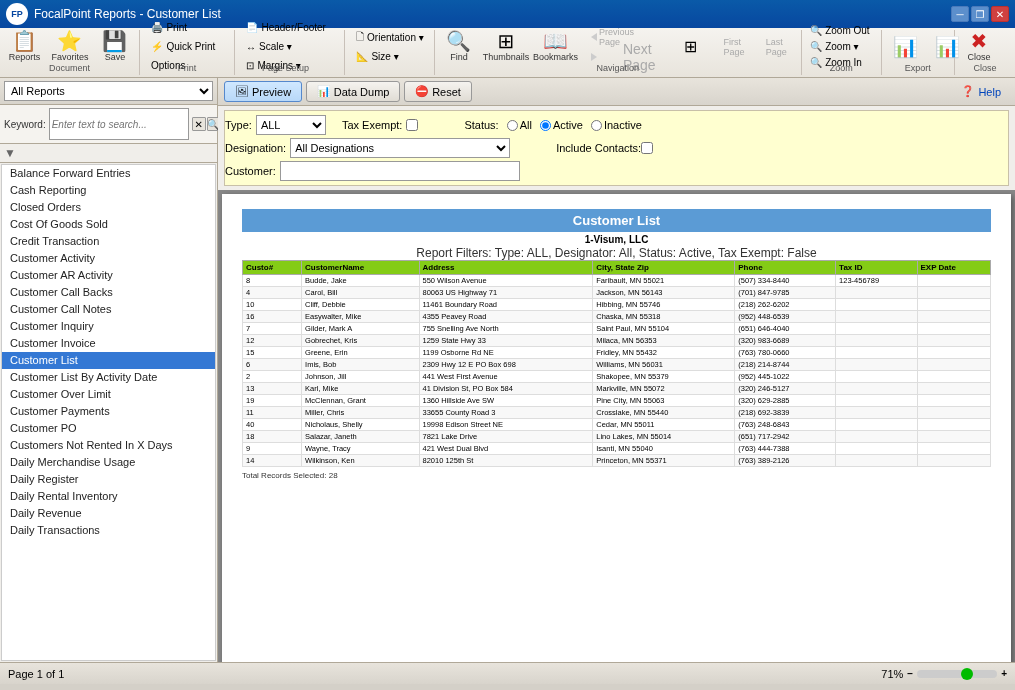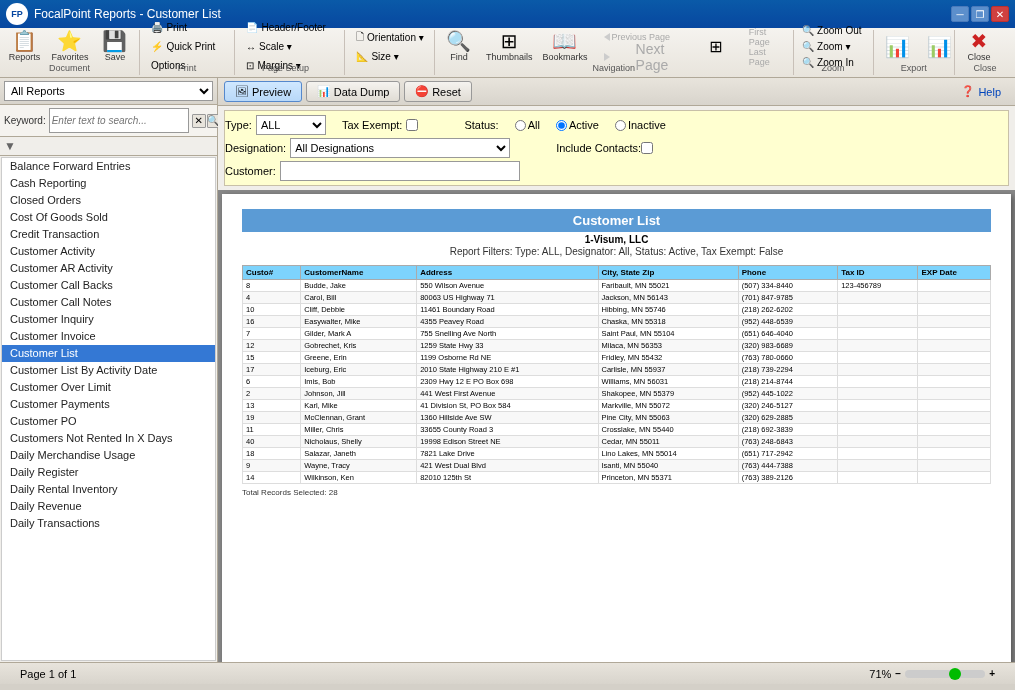--- a/index.html
+++ b/index.html
@@ -29,50 +29,50 @@
 
     
     .main-container { display: flex; height: calc(690px - 78px - 28px); }
 
     
     .left-panel { width: 218px; background: #f0eeea; border-right: 1px solid #b0a898; display: flex; flex-direction: column; flex-shrink: 0; }
     .all-reports-header { background: linear-gradient(to bottom, #e8e4dc, #d8d4cc); padding: 3px 4px; border-bottom: 1px solid #b0a898; display: flex; align-items: center; gap: 2px; }
     .all-reports-select { width: 100%; font-size: 11px; border: 1px solid #999; background: white; height: 20px; padding: 0 2px; }
     .keyword-row { display: flex; align-items: center; gap: 3px; padding: 3px 4px; border-bottom: 1px solid #b0a898; background: #f5f3ef; }
     .keyword-label { font-size: 10px; color: #333; white-space: nowrap; }
-    .search-box { flex: 1; height: 25px; border: 1px solid #999; font-size: 10px; padding: 0 2px; color: #999; font-style: italic; }
+    .search-box { flex: 1; height: 32px; border: 1px solid #999; font-size: 10px; padding: 0 2px; color: #999; font-style: italic; }
     .search-icons { display: flex; gap: 1px; }
     .search-icon-btn { width: 14px; height: 14px; display: flex; align-items: center; justify-content: center; font-size: 10px; cursor: pointer; border: 1px solid #999; background: #e8e4dc; border-radius: 1px; }
     .filter-row { padding: 2px 4px; border-bottom: 1px solid #b0a898; }
     .filter-icon { font-size: 12px; color: #666; }
     .report-list { flex: 1; overflow-y: auto; background: white; border: 1px solid #ccc; margin: 1px; }
     .report-item { padding: 2px 8px; cursor: pointer; font-size: 11px; color: #222; border-bottom: 1px solid transparent; white-space: nowrap; overflow: hidden; text-overflow: ellipsis; }
     .report-item.active { background: #3478d4; color: white; }
 
     
     .right-panel { flex: 1; display: flex; flex-direction: column; background: #f0eeea; }
     
     
     .right-toolbar { background: linear-gradient(to bottom, #e8e4dc, #d8d4cc); border-bottom: 1px solid #b0a898; display: flex; align-items: center; padding: 3px 6px; gap: 4px; }
     .tab-btn { display: flex; align-items: center; gap: 3px; padding: 3px 10px; border: 1px solid #999; border-radius: 3px; cursor: pointer; font-size: 11px; background: linear-gradient(to bottom, #f5f3ef, #e0dcd4); }
     .tab-btn.active { background: linear-gradient(to bottom, #d0e8ff, #b8d8f8); border-color: #5588cc; }
     .reset-btn { display: flex; align-items: center; gap: 3px; padding: 3px 10px; border: 1px solid #999; border-radius: 3px; cursor: pointer; font-size: 11px; background: linear-gradient(to bottom, #f5f3ef, #e0dcd4); }
     .help-btn { margin-left: auto; display: flex; align-items: center; gap: 3px; padding: 3px 8px; font-size: 11px; cursor: pointer; color: #0044bb; }
     .radio-item { display: flex; align-items: center; gap: 2px; font-size: 11px; }
     .report-title-bar { background: #5b9bd5; color: white; text-align: center; padding: 4px; font-size: 13px; font-weight: bold; margin-bottom: 2px; }
     .report-subtitle { text-align: center; font-size: 10px; font-weight: bold; margin-bottom: 1px; }
-    .report-filters { text-align: center; font-size: 10px; color: #333; margin-bottom: 8px; }
+    .report-filters { text-align: center; font-size: 12px; color: #333; margin-bottom: 0; }
     .report-table { width: 100%; border-collapse: collapse; font-size: 8px; }
-    .report-table th { background: #7dd3fc; border: 1px solid #aaa; padding: 2px 3px; text-align: left; font-size: 8px; }
+    .report-table th { background: #84cc16; border: 1px solid #aaa; padding: 2px 3px; text-align: left; font-size: 8px; }
     .report-table td { border: 1px solid #ddd; padding: 1px 3px; font-size: 7.5px; white-space: nowrap; }
     .report-table tr:nth-child(even) td { background: #f8f8f8; }
     .report-total { font-size: 8px; margin-top: 4px; color: #333; }
     
     
-    .status-bar { background: linear-gradient(to bottom, #e8e4dc, #d8d4cc); border-top: 1px solid #b0a898; height: 22px; display: flex; align-items: center; justify-content: space-between; padding: 0 20px; }
+    .status-bar { background: linear-gradient(to bottom, #e8e4dc, #d8d4cc); border-top: 1px solid #b0a898; height: 22px; display: flex; align-items: center; justify-content: space-between; padding: 0 8px; }
     .zoom-area { display: flex; align-items: center; gap: 4px; }
     .zoom-slider { width: 80px; height: 8px; background: #ccc; border-radius: 4px; position: relative; cursor: pointer; }
     .zoom-thumb { width: 12px; height: 12px; background: #00bb00; border-radius: 50%; position: absolute; top: -2px; left: 55%; cursor: pointer; }
     .icon-close { color: #cc2222; font-size: 20px; }
 
     .arrow-right { display: inline-block; width: 0; height: 0; border-top: 4px solid transparent; border-bottom: 4px solid transparent; border-left: 6px solid #555; }
     .arrow-left { display: inline-block; width: 0; height: 0; border-top: 4px solid transparent; border-bottom: 4px solid transparent; border-right: 6px solid #555; }
     .arrow-left-disabled { border-right-color: #ccc; }
     .arrow-right-disabled { border-left-color: #ccc; }
 
@@ -194,21 +194,21 @@
           <span class="arrow-right arrow-right-disabled" style="border-left-color:#ccc;"></span>
           <span style="color:#aaa; font-size:14px;margin-left:24px;">Next Page</span>
         </div>
       </div>
     </div>
     <div style="display:flex; flex-direction:column; gap:2px; margin-left:2px;">
       <div class="tb-btn" style="width:30px;">
         <span class="icon" style="font-size:16px;">⊞</span>
       </div>
     </div>
-    <div style="display:flex; flex-direction:column; gap:2px;">
+    <div style="display:flex; flex-direction:row; gap:2px;">
       <div class="nav-btn disabled">
         <span style="color:#aaa; font-size:9px;">First Page</span>
       </div>
       <div class="nav-btn disabled">
         <span style="color:#aaa; font-size:9px;">Last Page</span>
       </div>
     </div>
     <span class="toolbar-group-label">Navigation</span>
   </div>
 
@@ -317,21 +317,21 @@
         <div style="display:flex; align-items:center; gap:4px;">
           <span>Type:</span>
           <select style="height:20px; border:1px solid #999; font-size:11px; background:white; width:70px;">
             <option>ALL</option>
           </select>
         </div>
         <div style="display:flex; align-items:center; gap:4px;">
           <span>Tax Exempt:</span>
           <input type="checkbox" style="">
         </div>
-        <div style="display:flex; align-items:center; gap:16px; margin-left:30px;">
+        <div style="display:flex; align-items:center; gap:8px; margin-left:30px;">
           <span>Status:</span>
           <label class="radio-item">
             <input type="radio" name="status" style="">
             <span>All</span>
           </label>
           <label class="radio-item">
             <input type="radio" name="status" checked="" style="">
             <span>Active</span>
           </label>
           <label class="radio-item">
@@ -433,29 +433,20 @@
               <tr>
                 <td>15</td>
                 <td>Greene, Erin</td>
                 <td>1199 Osborne Rd NE</td>
                 <td>Fridley, MN 55432</td>
                 <td>(763) 780-0660</td>
                 <td></td>
                 <td></td>
               </tr>
               <tr>
-                <td>17</td>
-                <td>Iceburg, Eric</td>
-                <td>2010 State Highway 210 E #1</td>
-                <td>Carlisle, MN 55937</td>
-                <td>(218) 739-2294</td>
-                <td></td>
-                <td></td>
-              </tr>
-              <tr>
                 <td>6</td>
                 <td>Imis, Bob</td>
                 <td>2309 Hwy 12 E PO Box 698</td>
                 <td>Williams, MN 56031</td>
                 <td>(218) 214-8744</td>
                 <td></td>
                 <td></td>
               </tr>
               <tr>
                 <td>2</td>

